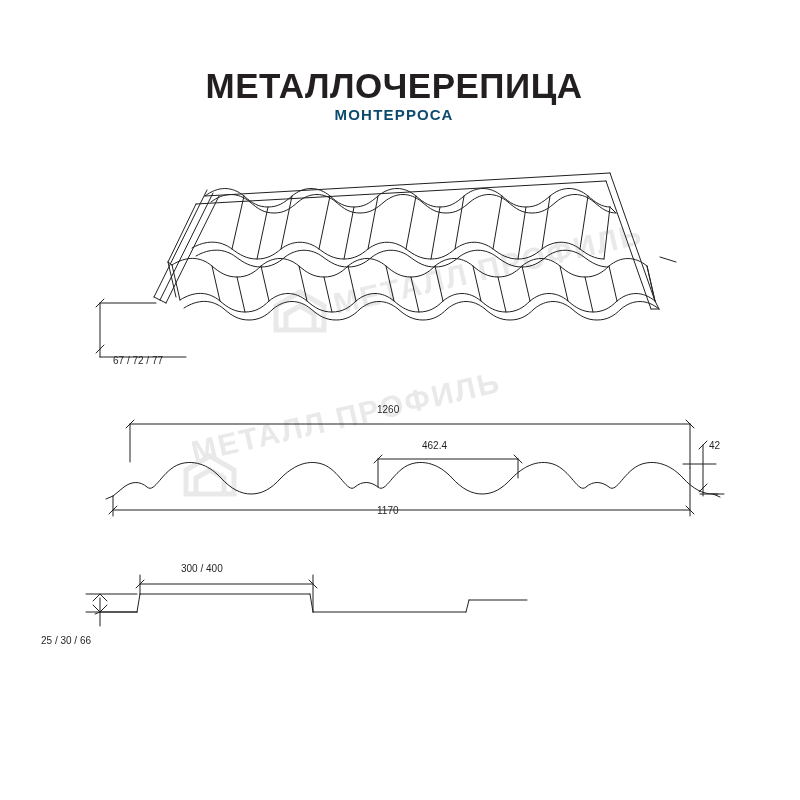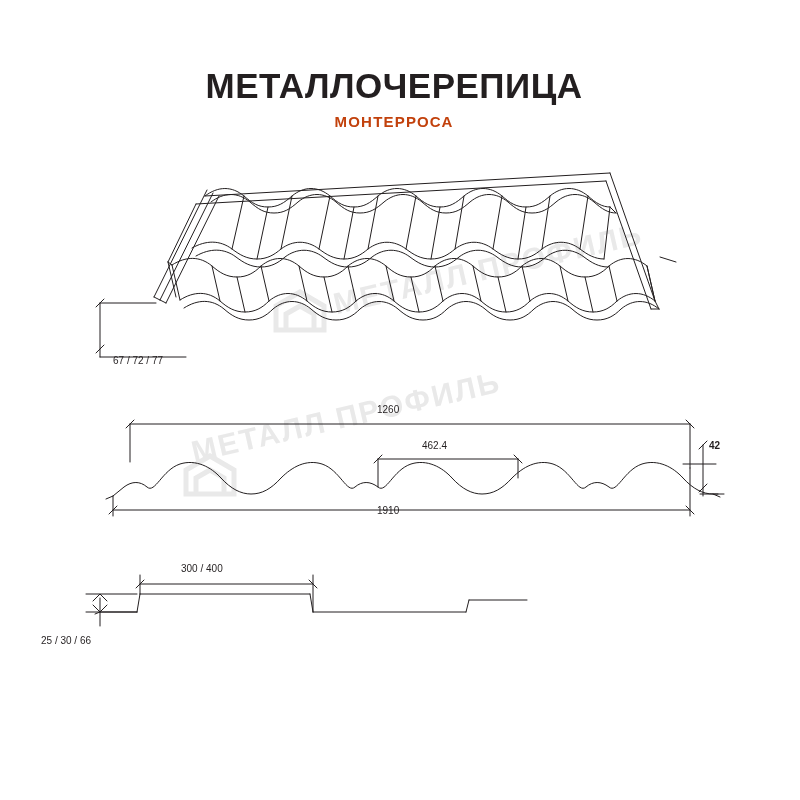--- a/index.html
+++ b/index.html
@@ -30,25 +30,24 @@
     text-align: center;
   }
   .title-main {
     font-size: 35px;
     font-weight: bold;
     letter-spacing: 0.5px;
     line-height: 40px;
     color: #231f20;
   }
   .title-sub {
-    margin-top: 7px;
     font-size: 15px;
     font-weight: bold;
     letter-spacing: 1.2px;
-    color: #c2410c;
+    color: #0c4a6e;
   }
   
   .watermark {
     position: absolute;
     color: #e9e9e9;
     font-size: 30px;
     font-weight: bold;
     letter-spacing: 2px;
     white-space: nowrap;
     pointer-events: none;
@@ -251,18 +250,18 @@
         <path d="M93 601 L100 594 L107 601"></path>
         <path d="M93 605 L100 612 L107 605"></path>
       </g>
 
     </g>
   </svg>
 
   <div class="dimtext" style="left:113px; top:355px;">67 / 72 / 77</div>
   <div class="dimtext" style="left:377px; top:404px;">1260</div>
   <div class="dimtext" style="left:422px; top:440px;">462.4</div>
-  <div class="dimtext" style="left:377px; top:505px;">1910</div>
-  <div class="dimtext" style="left:709px; top:440px;font-weight:bold;">42</div>
+  <div class="dimtext" style="left:377px; top:505px;">1170</div>
+  <div class="dimtext" style="left:709px; top:440px;">42</div>
   <div class="dimtext" style="left:181px; top:563px;">300 / 400</div>
   <div class="dimtext" style="left:41px; top:635px;">25 / 30 / 66</div>
 
 </div>
 
 </body></html>

